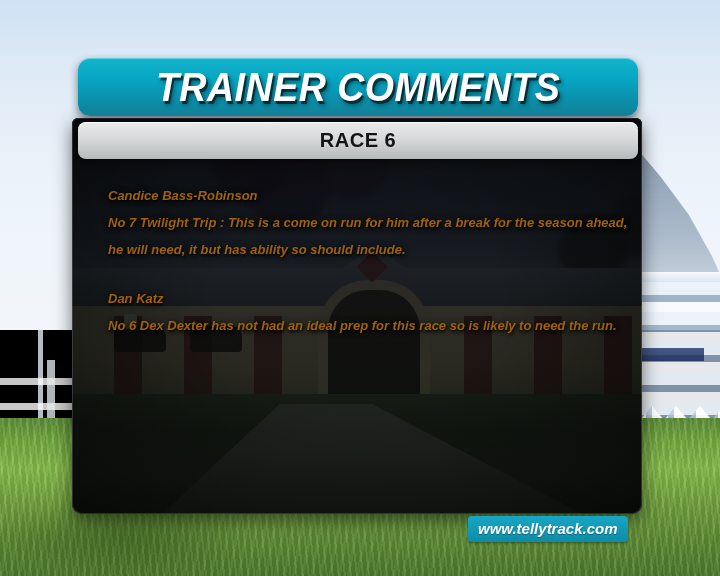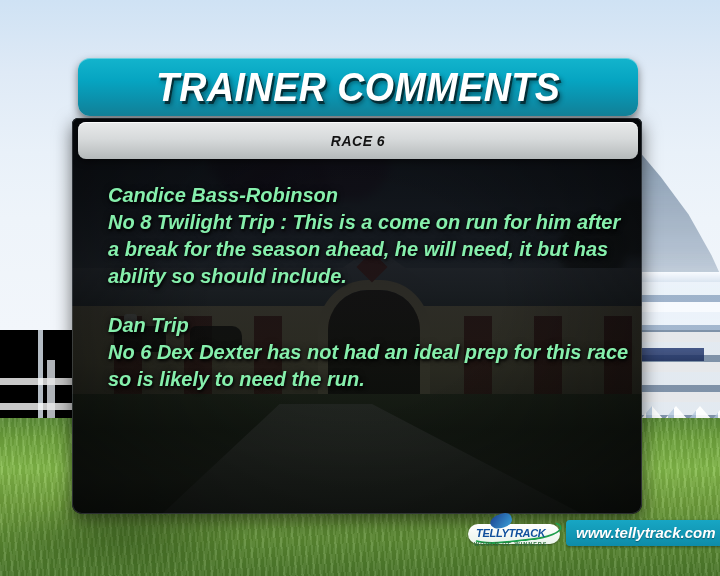--- a/index.html
+++ b/index.html
@@ -267,42 +267,41 @@
     width: 560px;
     height: 37px;
     border-radius: 8px;
     background: linear-gradient(180deg, #e8eaea 0%, #d7dadb 45%, #c3c7c8 78%, #b4b9ba 100%);
     box-shadow: 0 3px 7px rgba(0,0,0,.45), inset 0 1px 0 rgba(255,255,255,.8);
     display: flex;
     align-items: center;
     justify-content: center;
   }
   .subtitle-text {
-    font-size: 14px;
+    font-size: 20px;
     font-weight: bold;
-    font-style: italic;
     color: #141414;
     letter-spacing: .5px;
     white-space: nowrap;
   }
 
   
   .comments {
     position: absolute;
     left: 108px;
     top: 182px;
     width: 522px;
   }
   .cmt-block { margin-bottom: 22px; }
   .cmt-block:last-child { margin-bottom: 0; }
   .cmt-name, .cmt-body {
-    font-size: 20px;
+    font-size: 13px;
     font-weight: bold;
     font-style: italic;
-    color: #86efac;
+    color: #a16207;
     line-height: 27px;
     text-shadow: 1px 2px 3px rgba(0,0,0,.9), 0 0 6px rgba(0,0,0,.7);
   }
   .cmt-body { margin-top: 0; }
 
   
   .footer {
     position: absolute;
     left: 468px;
     top: 516px;
@@ -411,34 +410,27 @@
     <div class="title-text">TRAINER COMMENTS</div>
   </div>
 
   <div class="subtitle-bar">
     <div class="subtitle-text">RACE 6</div>
   </div>
 
   <div class="comments">
     <div class="cmt-block">
       <div class="cmt-name">Candice Bass-Robinson</div>
-      <div class="cmt-body">No 8 Twilight Trip : This is a come on run for him after a break for the season ahead, he will need, it but has ability so should include.</div>
+      <div class="cmt-body">No 7 Twilight Trip : This is a come on run for him after a break for the season ahead, he will need, it but has ability so should include.</div>
     </div>
     <div class="cmt-block">
-      <div class="cmt-name">Dan Trip</div>
+      <div class="cmt-name">Dan Katz</div>
       <div class="cmt-body">No 6 Dex Dexter has not had an ideal prep for this race so is likely to need the run.</div>
     </div>
   </div>
 
   <div class="footer">
-    <div class="logo">
-      <div class="logo-lozenge"></div>
-      <div class="logo-swoosh"></div>
-      <div class="logo-bird"></div>
-      <div class="logo-word">TELLYTRACK</div>
-      <div class="logo-tag">WORLD OF WINNERS</div>
-    </div>
     <div class="url-pill">
       <div class="url-text">www.tellytrack.com</div>
     </div>
   </div>
 
 </div>
 
 </body></html>

